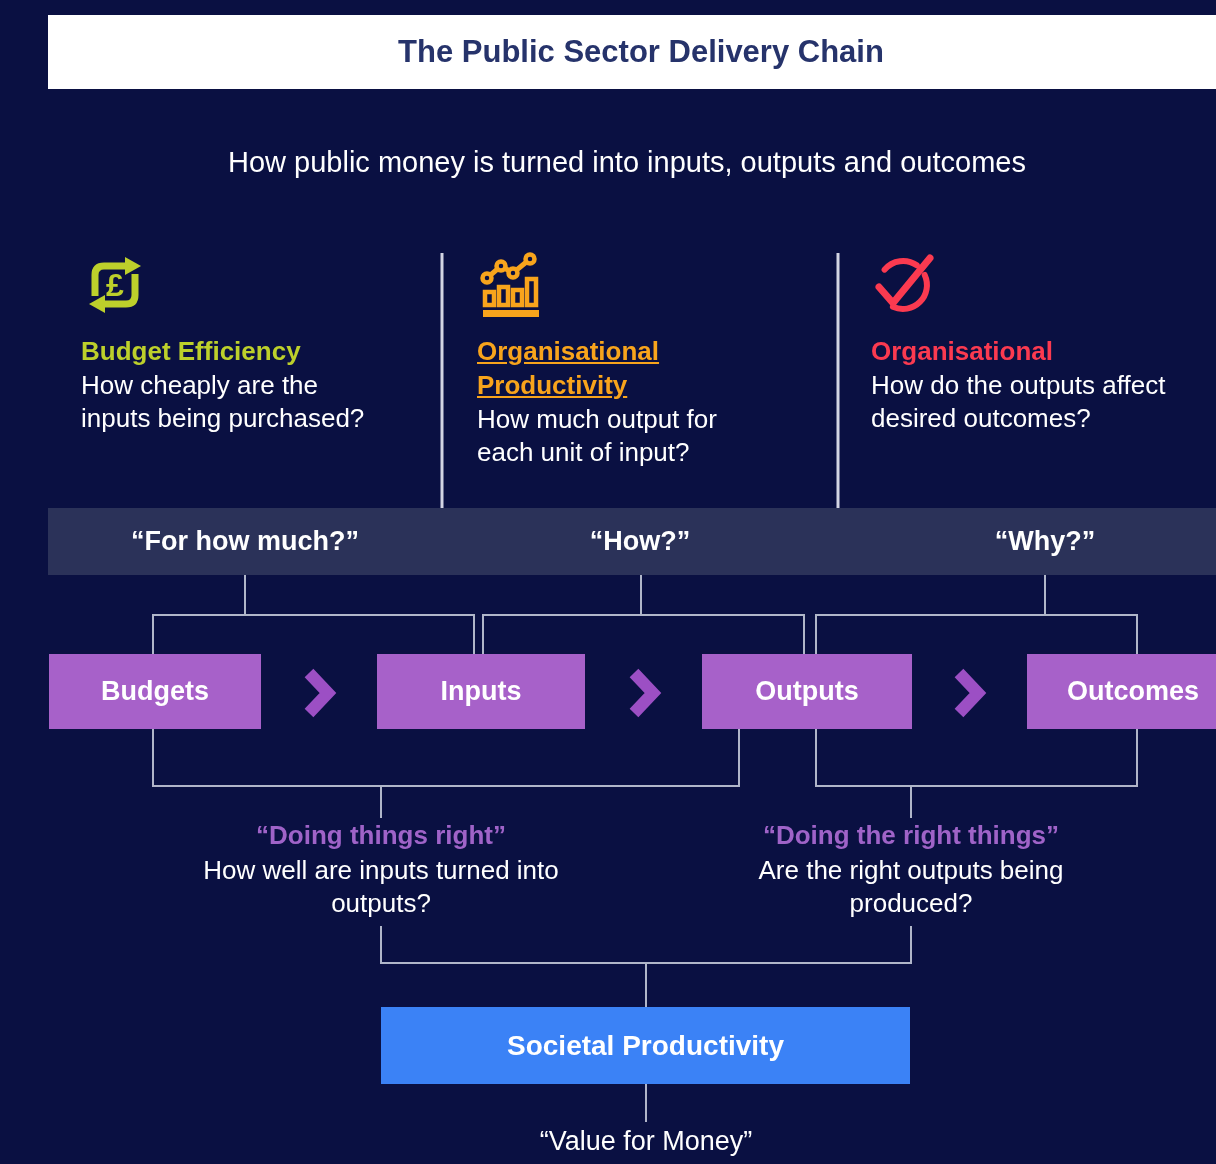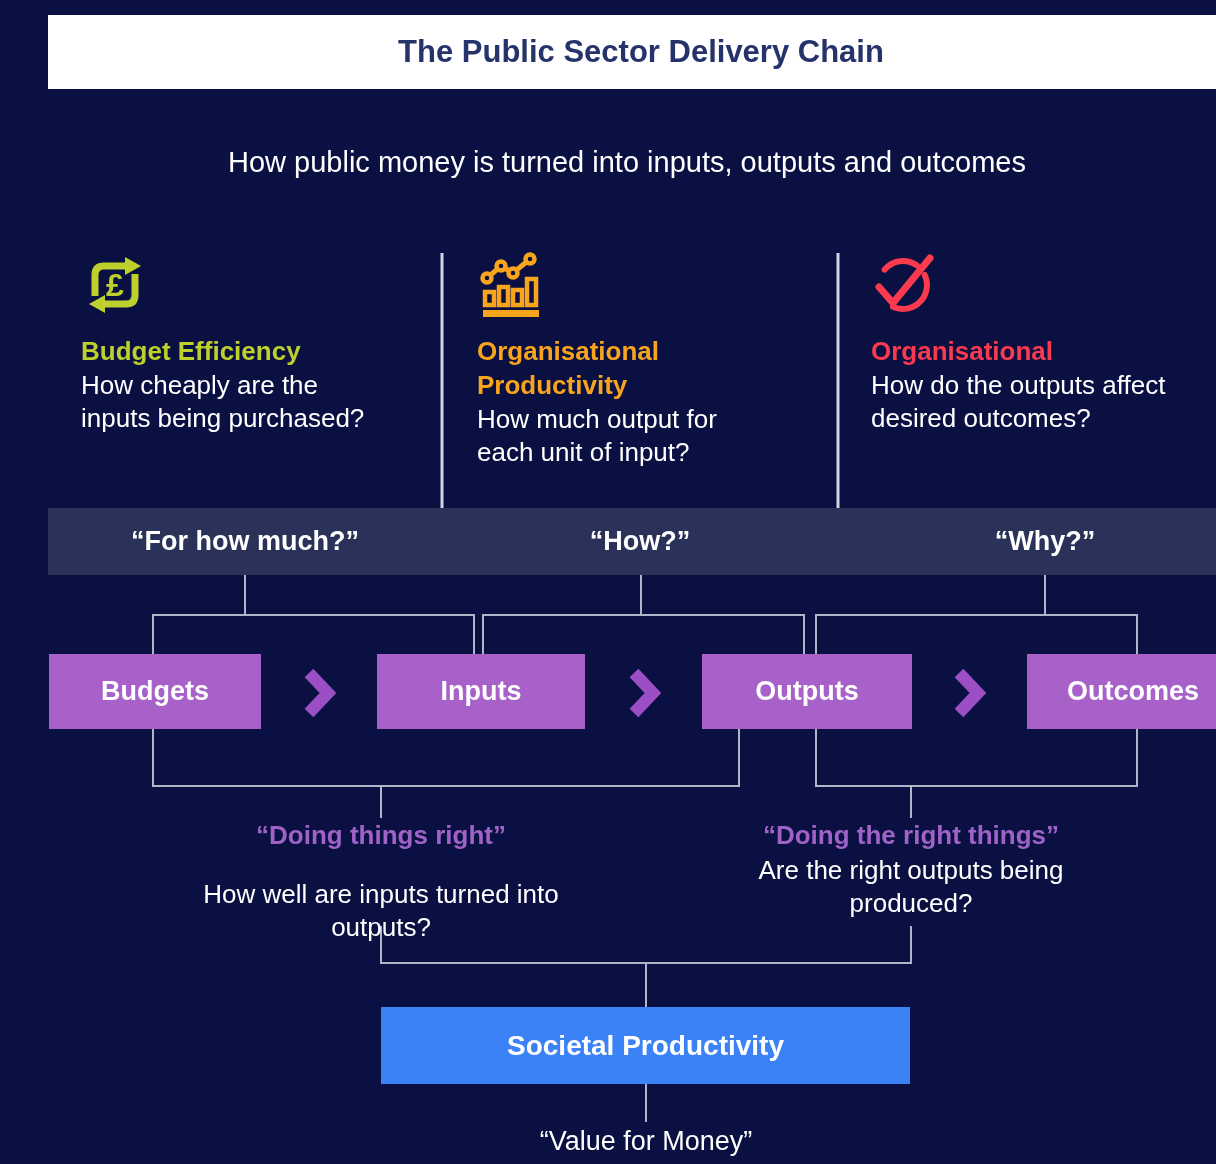--- a/index.html
+++ b/index.html
@@ -14,21 +14,21 @@
   .lines{position:absolute;left:0;top:0;width:1216px;height:1164px;}
   .titlebar{
     left:15px;top:15px;width:1186px;height:74px;background:#ffffff;
     display:flex;align-items:center;justify-content:center;
   }
   .titlebar h1{margin:0;font-size:31px;font-weight:bold;color:#26336b;}
   .subtitle{left:0;top:146px;width:1188px;text-align:center;font-size:29px;}
   .col-title{margin:0;font-size:26px;font-weight:bold;line-height:34px;}
   .col-desc{margin:0;font-size:26px;line-height:33px;color:#ffffff;}
   .c-green{color:#bdd02b;}
-  .c-orange{color:#f8a41c;}
+  .c-orange{color:#f8a41c;text-decoration:underline;}
   .c-red{color:#fb3a50;}
   .band{left:15px;top:508px;width:1184px;height:67px;background:#2b3259;}
   .band-cell{
     top:508px;height:67px;display:flex;align-items:center;justify-content:center;
     font-size:27px;font-weight:bold;color:#ffffff;
   }
   .chain-box{
     top:654px;height:75px;background:#a761c9;
     display:flex;align-items:center;justify-content:center;
     font-size:27px;font-weight:bold;color:#ffffff;
@@ -137,20 +137,20 @@
   <div class="abs band-cell" style="left:15px;width:394px;">“For how much?”</div>
   <div class="abs band-cell" style="left:409px;width:396px;">“How?”</div>
   <div class="abs band-cell" style="left:805px;width:414px;">“Why?”</div>
 
   <div class="abs chain-box" style="left:16px;width:212px;">Budgets</div>
   <div class="abs chain-box" style="left:344px;width:208px;">Inputs</div>
   <div class="abs chain-box" style="left:669px;width:210px;">Outputs</div>
   <div class="abs chain-box" style="left:994px;width:212px;">Outcomes</div>
 
   <div class="abs insight-title" style="left:138px;top:820px;width:420px;">“Doing things right”</div>
-  <div class="abs insight-desc" style="left:138px;top:878px;width:420px;">How well are inputs turned into outputs?</div>
+  <div class="abs insight-desc" style="left:138px;top:854px;width:420px;">How well are inputs turned into outputs?</div>
   <div class="abs insight-title" style="left:668px;top:820px;width:420px;">“Doing the right things”</div>
   <div class="abs insight-desc" style="left:668px;top:854px;width:420px;">Are the right outputs being produced?</div>
 
   <div class="abs summary-box">Societal Productivity</div>
   <div class="abs summary-caption">“Value for Money”</div>
 
 </div>
 
 </body></html>

